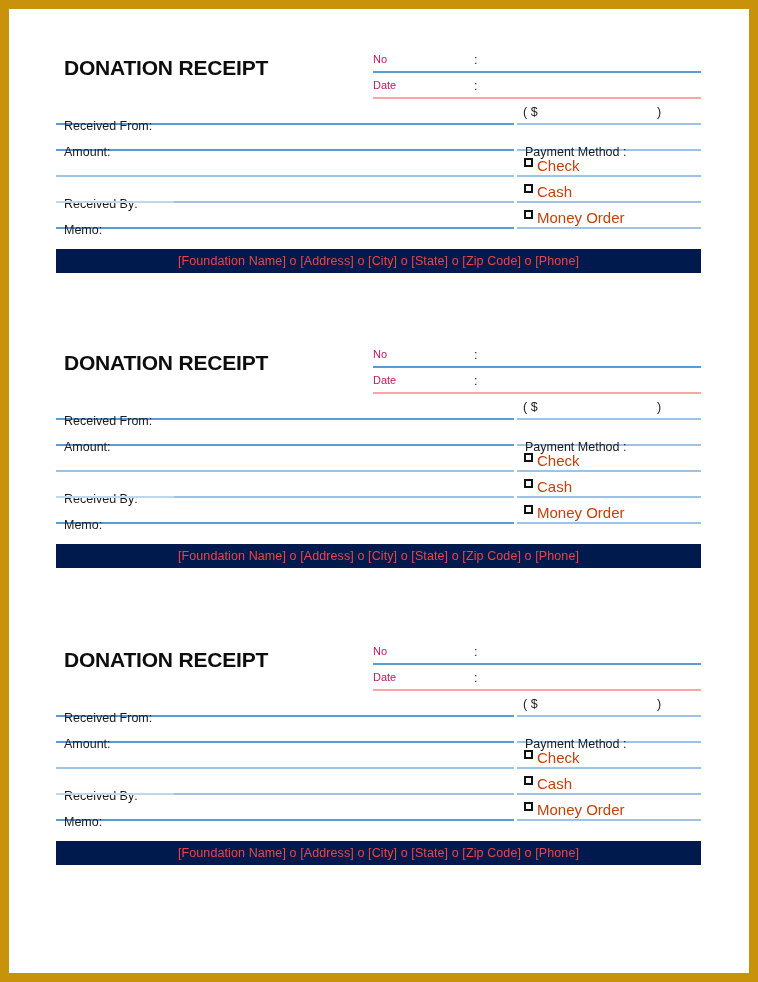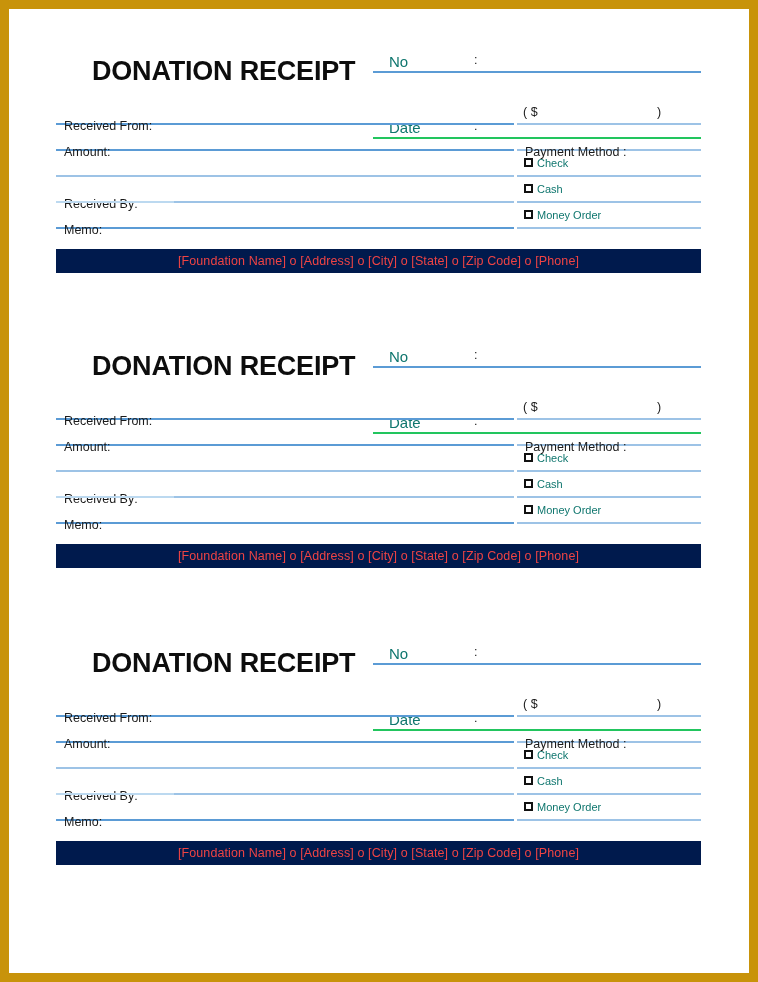--- a/index.html
+++ b/index.html
@@ -41,45 +41,44 @@
 
   
   .rc-head {
     position: relative;
     height: 56px;
   }
   .rc-title {
     position: absolute;
     left: 8px;
     top: 13px;
-    font-size: 27px;
+    font-size: 21px;
     font-weight: bold;
     letter-spacing: -0.2px;
     color: #0d0d0d;
     white-space: nowrap;
-    margin-left: 28px;
   }
 
   .nofield {
     position: absolute;
     left: 317px;
     width: 328px;
     height: 25px;
     border-bottom: 2px solid #5b9bd5;
   }
-  .nofield.lightline { border-bottom: 2px solid #22c55e; margin-top: 40px; }
+  .nofield.lightline { border-bottom: 2px solid #fca5a5; }
   .nofield.row-no   { top: 5px; }
   .nofield.row-date { top: 31px; }
 
   .nofield .lbl {
     position: absolute;
-    left: 16px;
+    left: 0;
     top: 5px;
-    font-size: 15px;
-    color: #0f766e;
+    font-size: 11px;
+    color: #be185d;
   }
   .nofield .colon {
     position: absolute;
     left: 101px;
     top: 5px;
     font-size: 12.5px;
     color: #1a1a1a;
   }
 
   
@@ -151,22 +150,22 @@
     top: 7px;
     width: 9px;
     height: 9px;
     border: 2px solid #111111;
     background: #ffffff;
   }
   .cbrow .cblabel {
     position: absolute;
     left: 20px;
     top: 6px;
-    font-size: 11px;
-    color: #0f766e;
+    font-size: 15px;
+    color: #c2410c;
     white-space: nowrap;
   }
 
   
   .rc-footer {
     position: relative;
     height: 24px;
     background: #001a4d;
     color: #ef4444;
     font-size: 12.5px;

